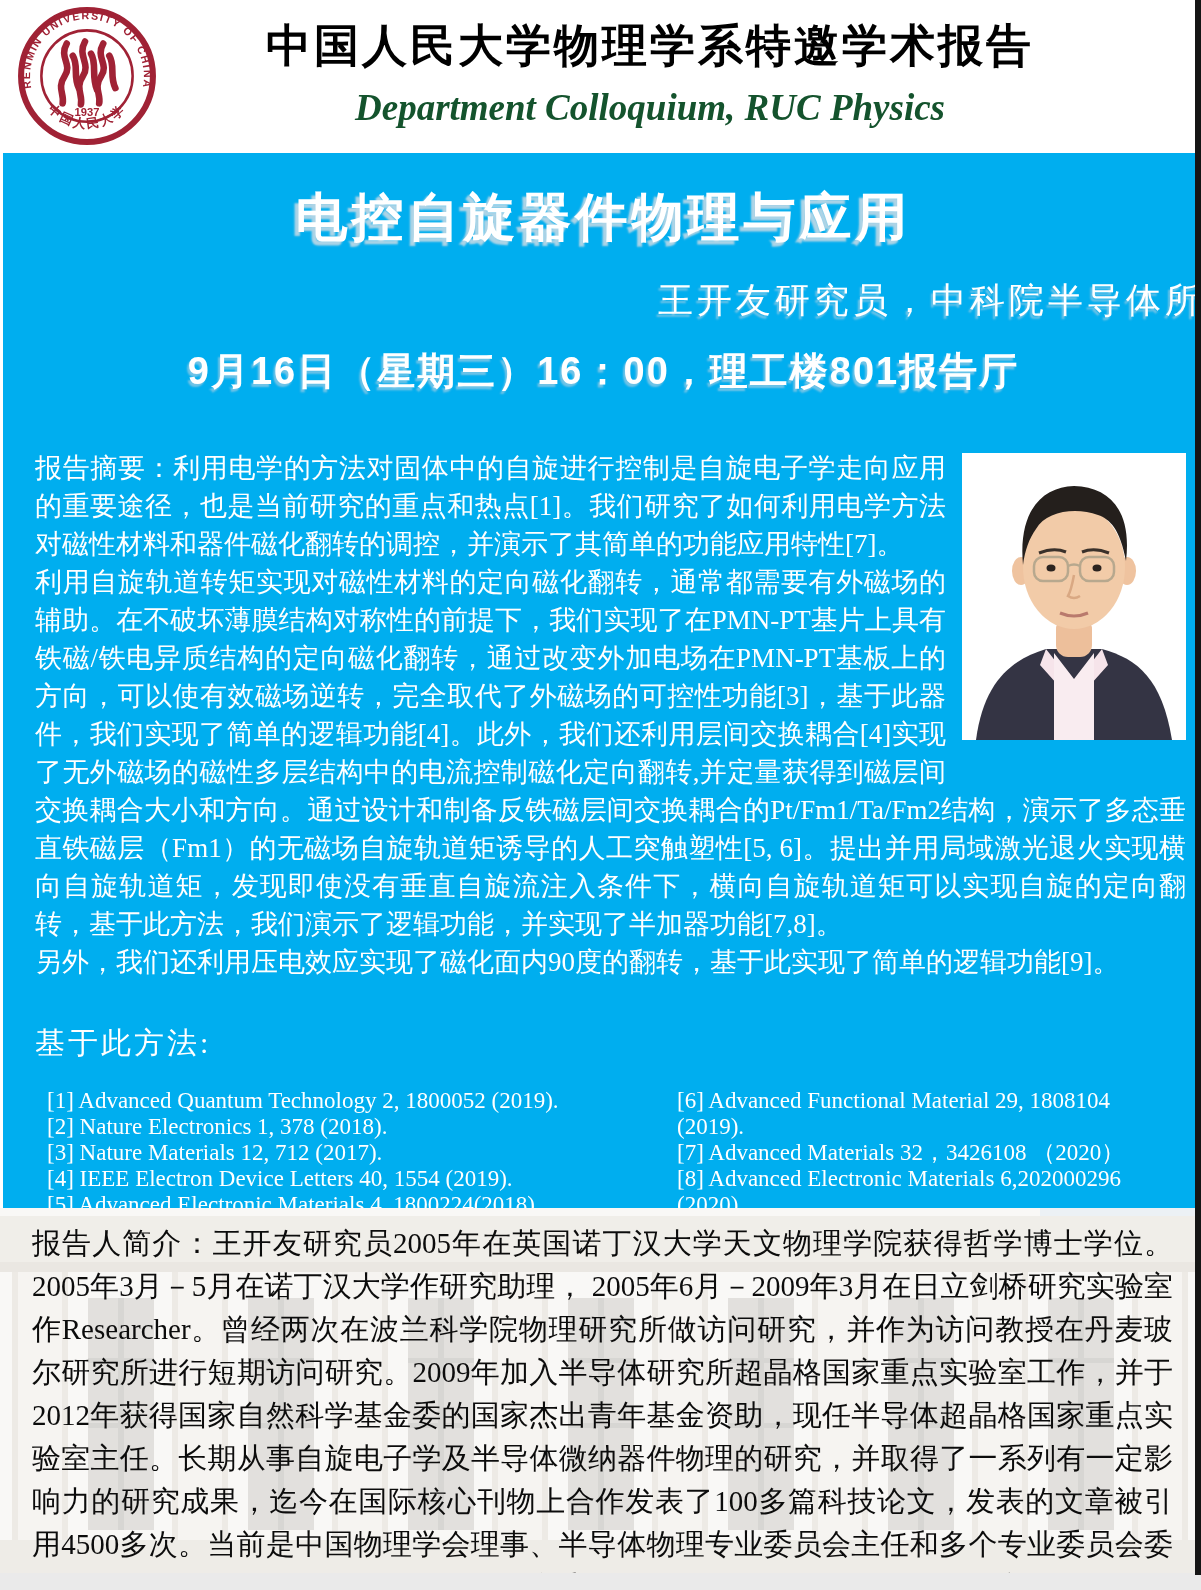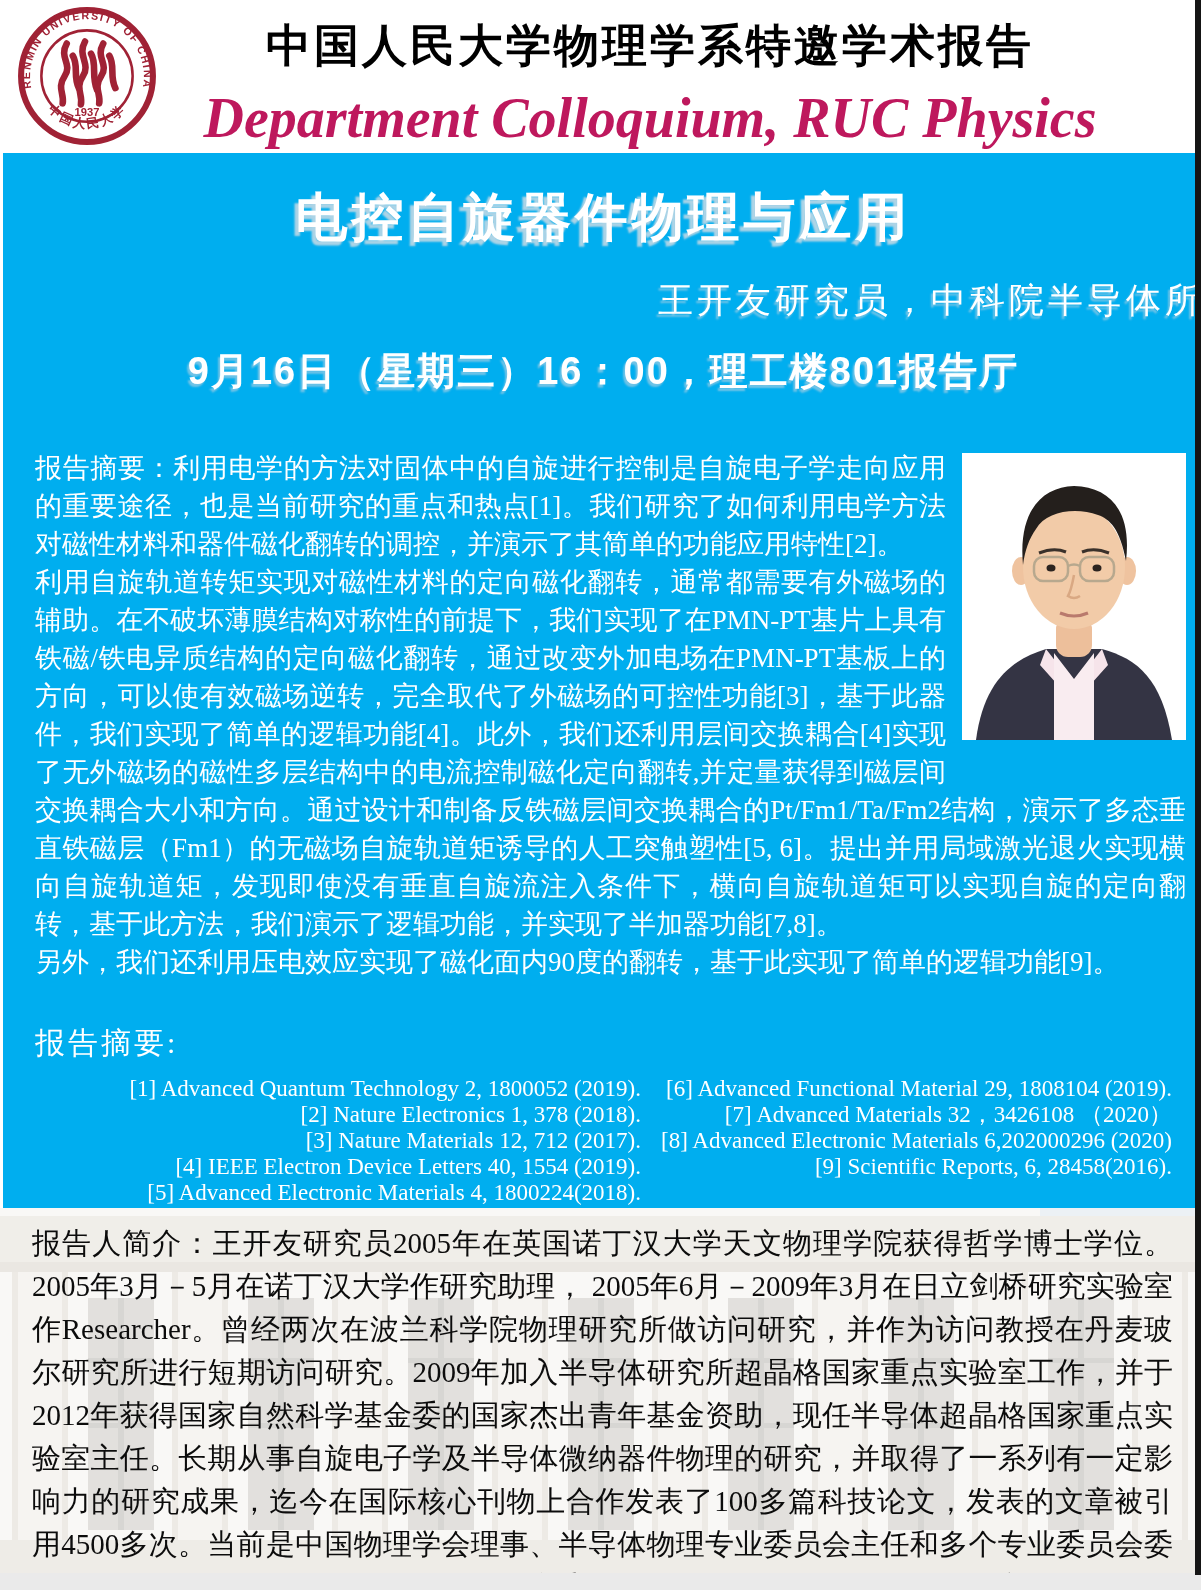--- a/index.html
+++ b/index.html
@@ -9,21 +9,21 @@
   }
   .edge-strip{position:absolute;top:0;right:0;width:6px;height:1575px;background:#151515;z-index:60;}
   .bottom-strip{position:absolute;left:0;top:1573px;width:1201px;height:17px;background:#eaeaea;z-index:55;}
 
   
   .header{position:absolute;left:0;top:0;width:1201px;height:153px;background:#ffffff;}
   .logo{position:absolute;left:16px;top:5px;width:142px;height:142px;}
   .header-titles{position:absolute;left:170px;top:0;width:960px;height:167px;text-align:center;}
   .hdr-zh{margin-top:16px;font-size:45px;font-weight:bold;color:#000;letter-spacing:3px;
           font-family:"Liberation Serif", serif;}
-  .hdr-en{margin-top:10px;font-size:56px;font-weight:bold;font-style:italic;color:#be185d;
+  .hdr-en{margin-top:10px;font-size:37px;font-weight:bold;font-style:italic;color:#14532d;
           font-family:"Liberation Serif", serif;}
 
   
   .blue{position:absolute;left:3px;top:153px;width:1201px;height:1055px;
         background:var(--accent-blue,#00AEEF);color:#fff;overflow:hidden;}
   .talk-title{text-align:center;margin-top:30px;font-size:52px;font-weight:bold;
         font-family:"Liberation Sans", sans-serif;letter-spacing:4px;
         text-shadow:-4px 4px 2px rgba(205,218,228,.85);}
   .talk-speaker{text-align:right;margin-top:24px;font-size:35px;letter-spacing:4px;
         text-shadow:-2px 3px 2px rgba(190,210,225,.6);}
@@ -31,21 +31,21 @@
         font-family:"Liberation Sans", sans-serif;
         text-shadow:-2px 3px 2px rgba(190,210,225,.6);}
 
   .abstract{margin:52px 18px 0 32px;font-size:27px;line-height:38px;text-align:justify;}
   .abstract p{margin:0;}
   .portrait{float:right;width:224px;height:287px;margin:4px 0 14px 16px;background:#fff;}
 
   .refs{margin:42px 32px 0 32px;}
   .refs-heading{font-size:30px;letter-spacing:3px;margin-bottom:12px;}
   .refs-cols{display:flex;}
-  .refs-col{list-style:none;margin:0;padding:0;font-size:23px;line-height:26px;text-align:right;}
+  .refs-col{list-style:none;margin:12px;padding:0;font-size:23px;line-height:26px;}
   .refs-col.left{width:606px;}
   .refs-col.right{flex:1;}
 
   
   .bio{position:absolute;left:0;top:1208px;width:1201px;height:365px;overflow:hidden;background:#efeeec;}
   .bio-bg{position:absolute;left:0;top:0;width:1201px;height:365px;}
   .bio-text{position:relative;margin:14px 28px 0 32px;font-size:29px;line-height:43px;
             color:#0c0c0c;text-align:justify;z-index:2;}
 </style>
 </head>
@@ -112,27 +112,27 @@
         <rect x="72" y="104" width="34" height="24" rx="9" fill="none" stroke="#b7a88e" stroke-width="2.5"></rect>
         <rect x="118" y="104" width="34" height="24" rx="9" fill="none" stroke="#b7a88e" stroke-width="2.5"></rect>
         <path d="M106,113 Q112,110 118,113" stroke="#b7a88e" stroke-width="2.5" fill="none"></path>
 
         <ellipse cx="89" cy="115" rx="4.5" ry="3.5" fill="#2c2420"></ellipse>
         <ellipse cx="135" cy="115" rx="4.5" ry="3.5" fill="#2c2420"></ellipse>
 
         <path d="M112,122 Q109,138 106,143 Q112,147 118,143" stroke="#d9a883" stroke-width="2.5" fill="none"></path>
         <path d="M98,160 Q112,166 126,160" stroke="#b97a6d" stroke-width="3" fill="none"></path>
       </svg>
-      <p>报告摘要：利用电学的方法对固体中的自旋进行控制是自旋电子学走向应用的重要途径，也是当前研究的重点和热点[1]。我们研究了如何利用电学方法对磁性材料和器件磁化翻转的调控，并演示了其简单的功能应用特性[2]。</p>
+      <p>报告摘要：利用电学的方法对固体中的自旋进行控制是自旋电子学走向应用的重要途径，也是当前研究的重点和热点[1]。我们研究了如何利用电学方法对磁性材料和器件磁化翻转的调控，并演示了其简单的功能应用特性[7]。</p>
       <p>利用自旋轨道转矩实现对磁性材料的定向磁化翻转，通常都需要有外磁场的辅助。在不破坏薄膜结构对称性的前提下，我们实现了在PMN-PT基片上具有铁磁/铁电异质结构的定向磁化翻转，通过改变外加电场在PMN-PT基板上的方向，可以使有效磁场逆转，完全取代了外磁场的可控性功能[3]，基于此器件，我们实现了简单的逻辑功能[4]。此外，我们还利用层间交换耦合[4]实现了无外磁场的磁性多层结构中的电流控制磁化定向翻转,并定量获得到磁层间交换耦合大小和方向。通过设计和制备反铁磁层间交换耦合的Pt/Fm1/Ta/Fm2结构，演示了多态垂直铁磁层（Fm1）的无磁场自旋轨道矩诱导的人工突触塑性[5, 6]。提出并用局域激光退火实现横向自旋轨道矩，发现即使没有垂直自旋流注入条件下，横向自旋轨道矩可以实现自旋的定向翻转，基于此方法，我们演示了逻辑功能，并实现了半加器功能[7,8]。</p>
       <p>另外，我们还利用压电效应实现了磁化面内90度的翻转，基于此实现了简单的逻辑功能[9]。</p>
     </div>
 
     <div class="refs">
-      <div class="refs-heading">报告摘要:</div>
+      <div class="refs-heading">基于此方法:</div>
       <div class="refs-cols">
         <ul class="refs-col left">
           <li>[1] Advanced Quantum Technology 2, 1800052 (2019).</li>
           <li>[2] Nature Electronics 1, 378 (2018).</li>
           <li>[3] Nature Materials 12, 712 (2017).</li>
           <li>[4] IEEE Electron Device Letters 40, 1554 (2019).</li>
           <li>[5] Advanced Electronic Materials 4, 1800224(2018).</li>
         </ul>
         <ul class="refs-col right">
           <li>[6] Advanced Functional Material 29, 1808104 (2019).</li>

